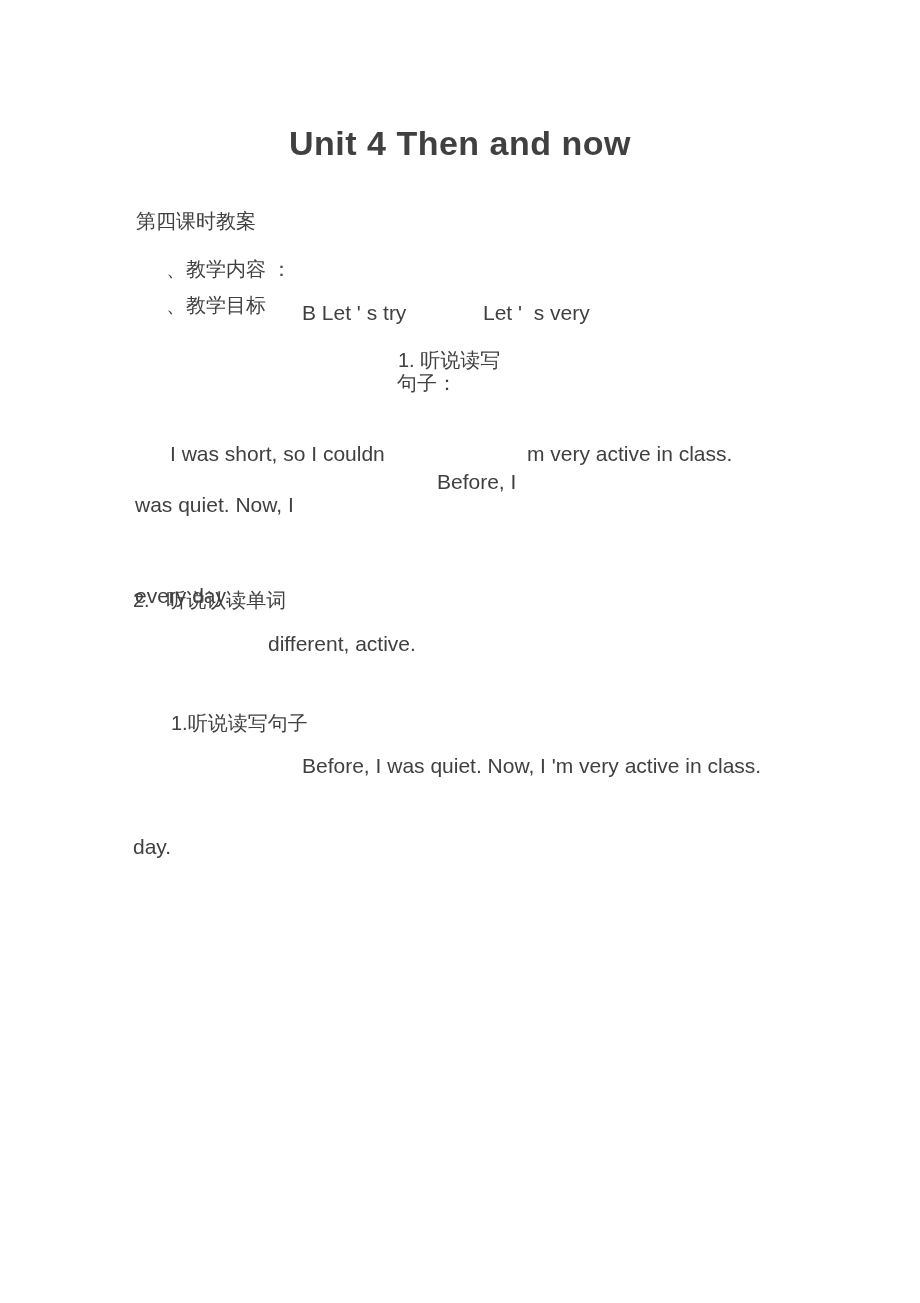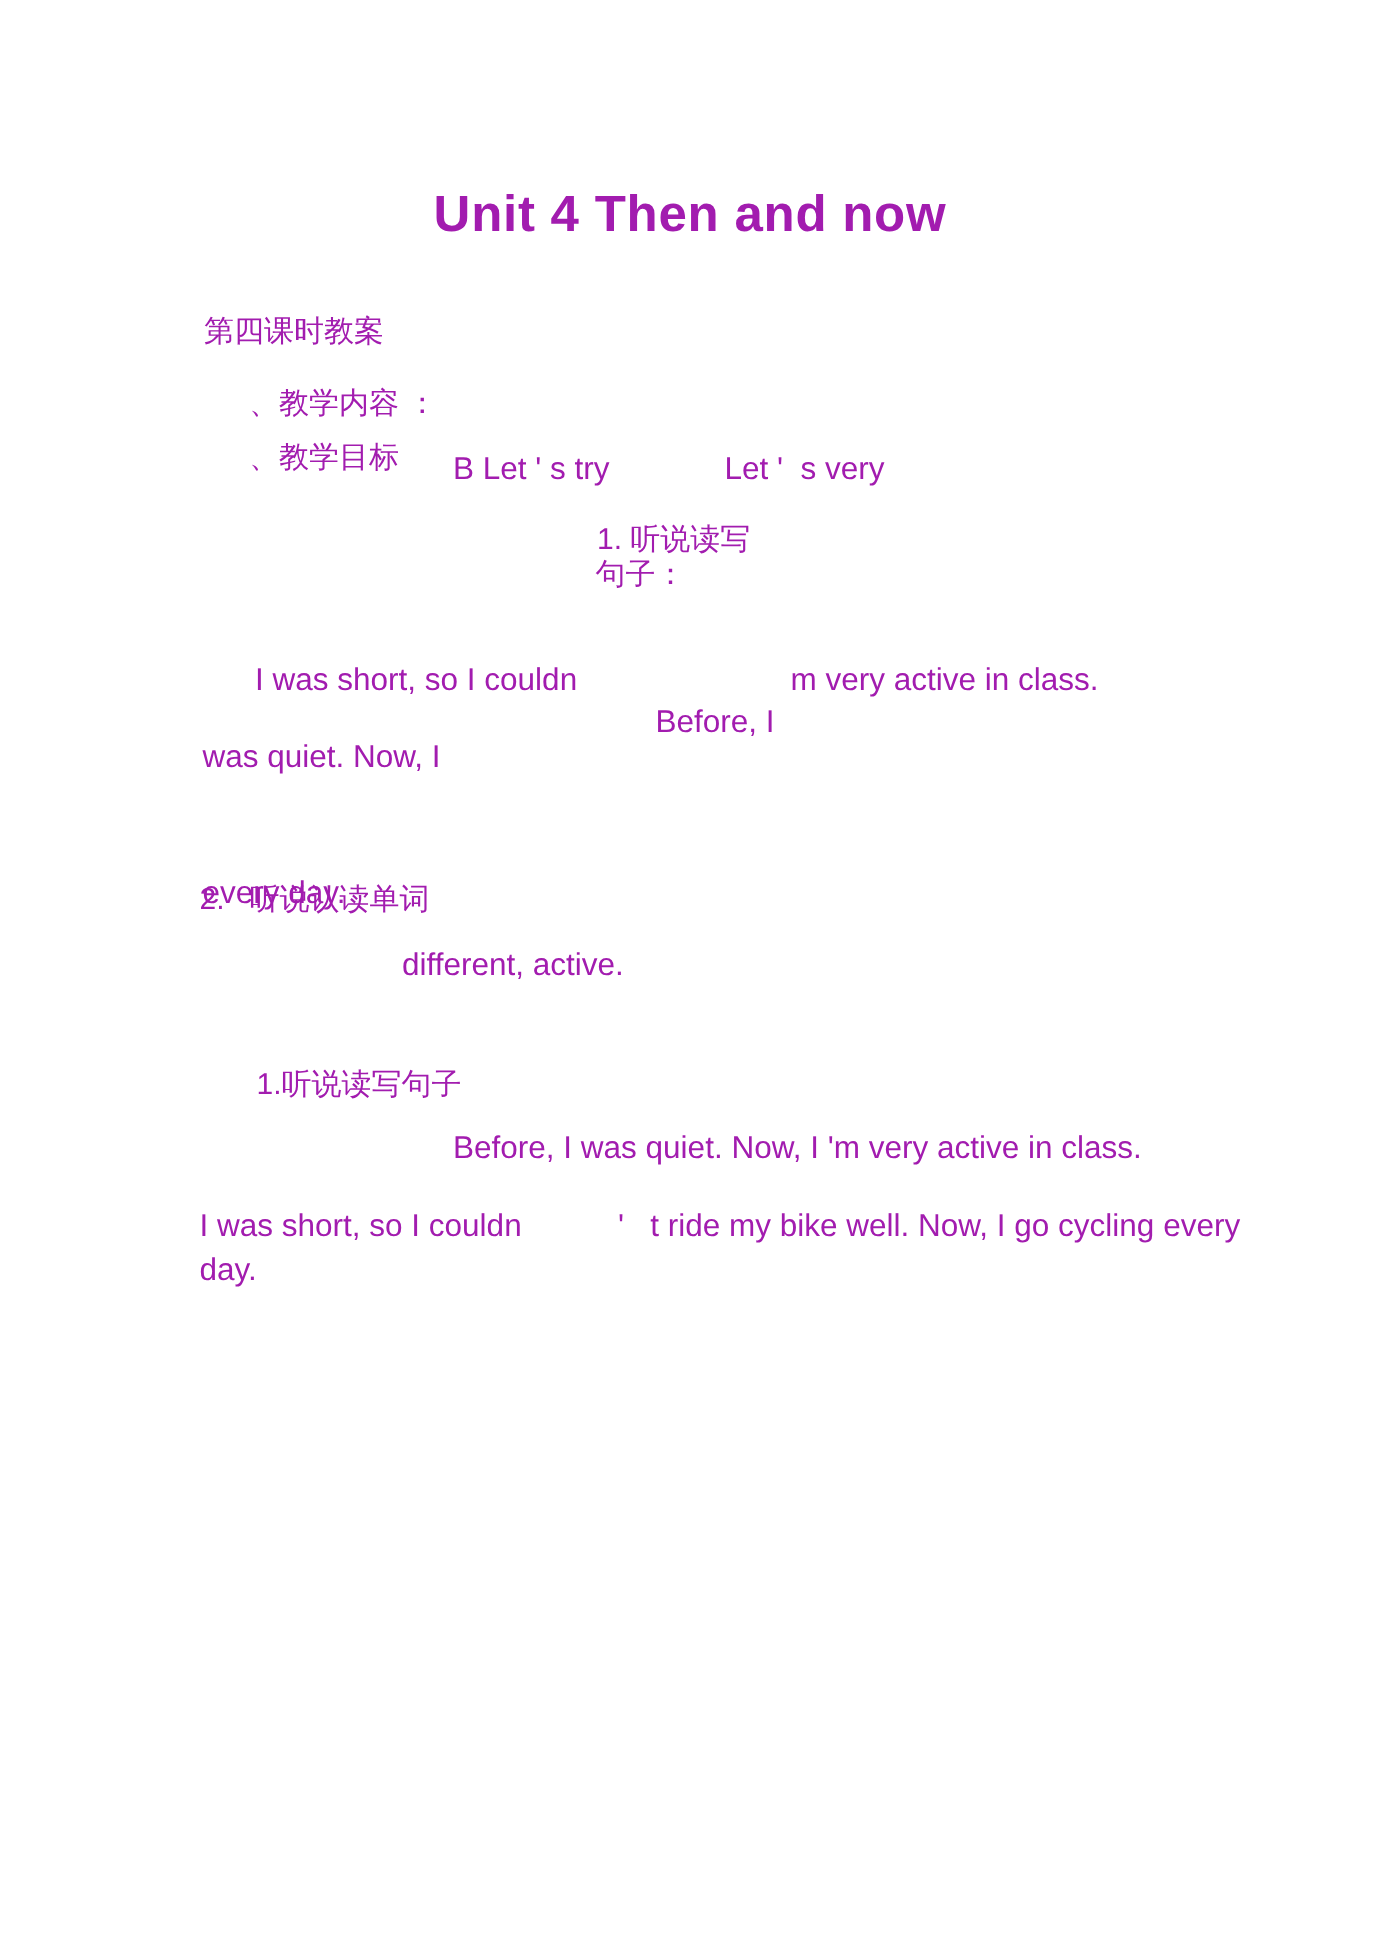--- a/index.html
+++ b/index.html
@@ -7,21 +7,21 @@
     padding: 0;
     background: #ffffff;
   }
   .page {
     position: relative;
     width: 920px;
     height: 1303px;
     background: #ffffff;
     overflow: hidden;
     font-family: "Liberation Sans", sans-serif;
-    color: #a21caf;
+    color: #404040;
   }
   .t {
     position: absolute;
     white-space: pre;
     line-height: 1.15;
   }
   .en { font-size: 21px; margin-top: 42px; }
   .zh { font-size: 20px; }
   .title {
     left: 0;
@@ -56,17 +56,16 @@
   <div class="t en" style="left:135px; top:451px;">was quiet. Now, I</div>
   <div class="t en" style="left:135px; top:542px;">every day.</div>
 
   <div class="t zh" style="left:133px; top:589px;">2.   听说认读单词</div>
   <div class="t en" style="left:268px; top:590px;">different, active.</div>
 
 
   <div class="t zh" style="left:131px; top:712px;margin-left:40px;">1.听说读写句子</div>
   <div class="t en" style="left:302px; top:712px;">Before, I was quiet. Now, I 'm very active in class.</div>
 
-  <div class="t en" style="left:133px; top:764px;">I was short, so I couldn           '   t ride my bike well. Now, I go cycling every</div>
 
   <div class="t en" style="left:133px; top:793px;">day.</div>
 
 </div>
 
 </body></html>

